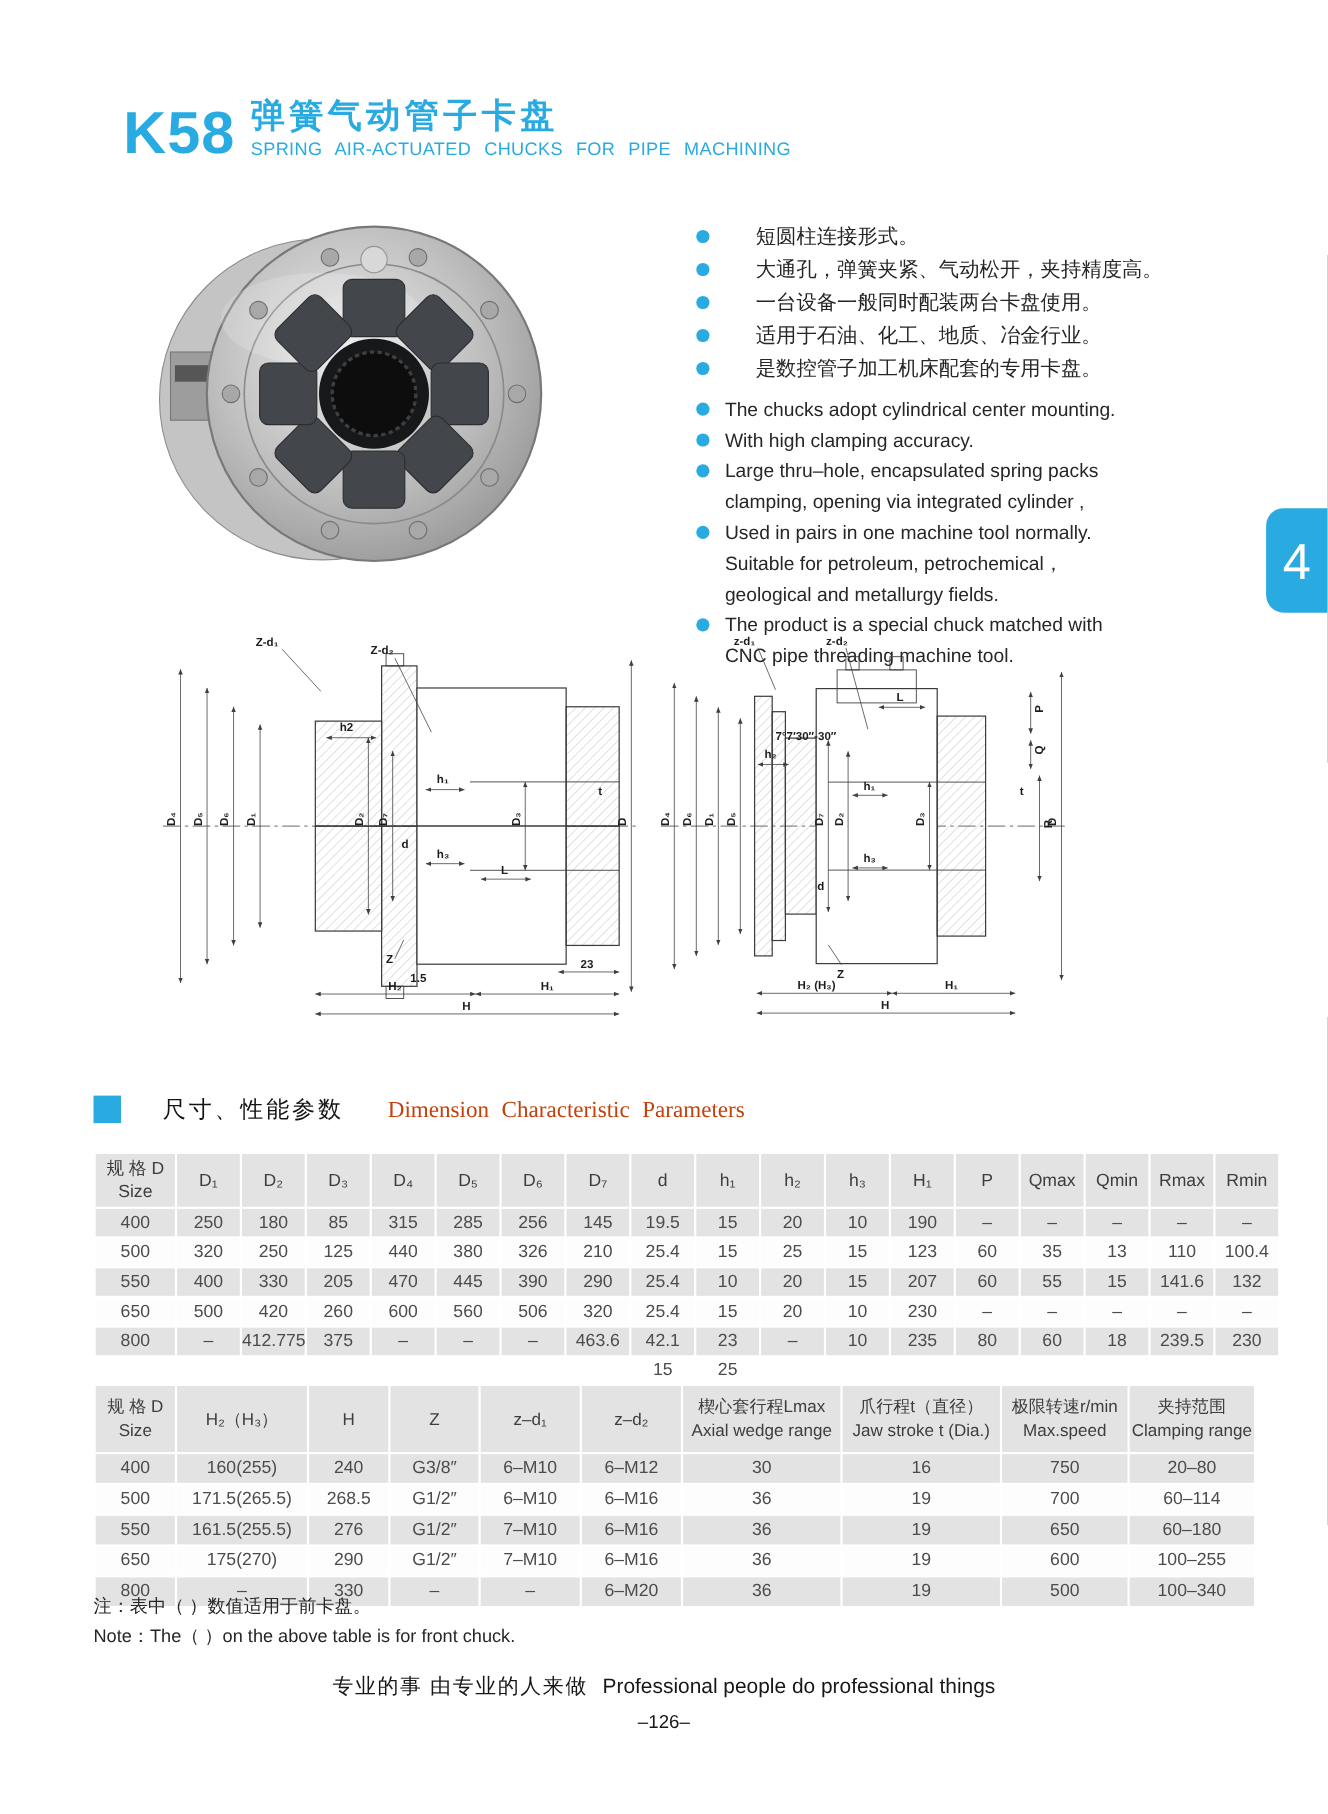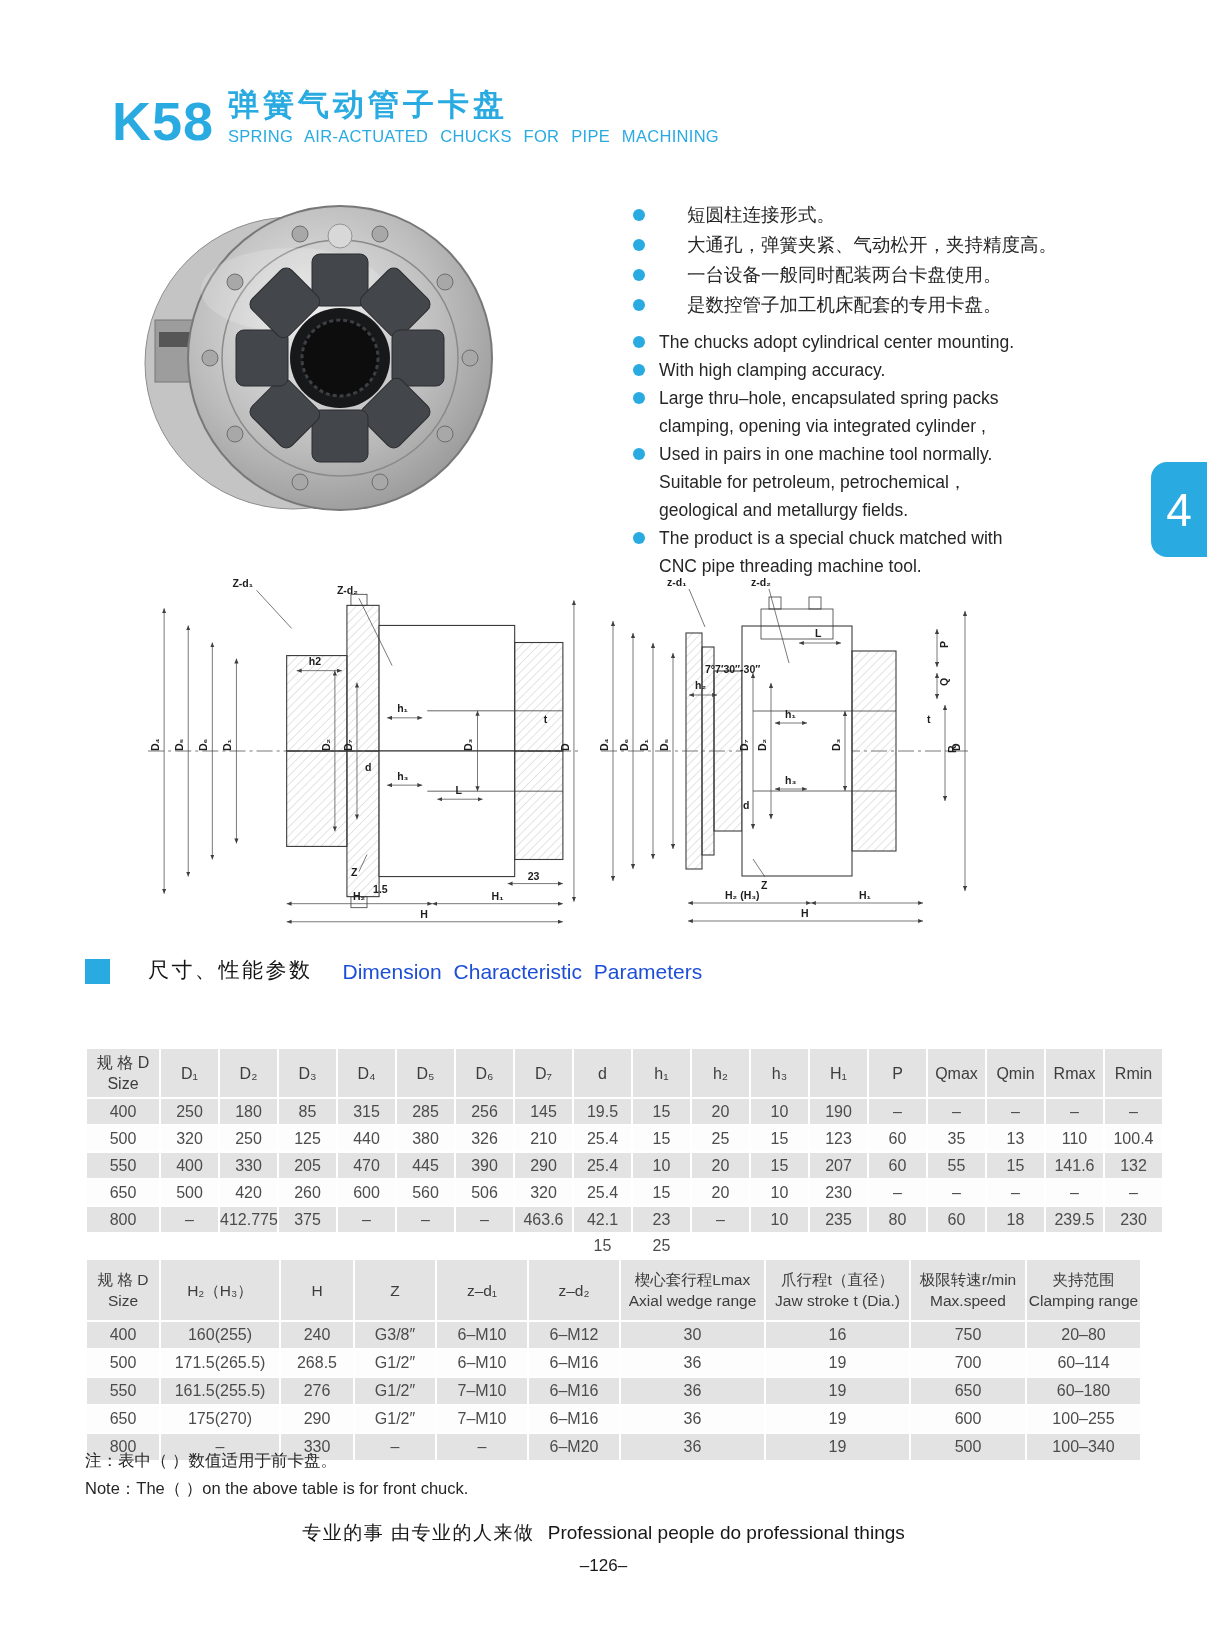--- a/index.html
+++ b/index.html
@@ -37,24 +37,24 @@
   .drawL { left:136px; top:570px; width:452px; height:362px; }
   .drawR { left:593px; top:570px; width:384px; height:362px; }
   .dlab { font-size:10.5px; font-weight:bold; fill:#1d1d1d; }
   .dim  { stroke:#3f3f3f; stroke-width:.7; fill:none; }
   .part { fill:#ffffff; stroke:#3c3c3c; stroke-width:1.1; }
   .parth{ fill:url(#hatch); fill-opacity:.55; stroke:#3c3c3c; stroke-width:1.1; }
   .cl   { stroke:#555; stroke-width:.8; stroke-dasharray:16 4 3 4; fill:none; }
   .thin { stroke:#3c3c3c; stroke-width:.8; fill:none; }
 
   
-  .sechead { left:85px; top:956px; display:flex; align-items:flex-end; }
+  .sechead { left:85px; top:994px; display:flex; align-items:center;font-family:Liberation Serif, serif; }
   .marker { width:25px; height:25px; background:var(--accent); }
   .sec-zh { margin-left:38px; font-size:21px; color:#141414; letter-spacing:2.5px; }
-  .sec-en { margin-left:30px; font-size:21px; color:#1d4ed8; word-spacing:6px; }
+  .sec-en { margin-left:40px; font-size:21px; color:#c2410c; word-spacing:6px; }
 
   
   table { border-collapse:separate; border-spacing:2px; table-layout:fixed; }
   .t1 { left:85px; top:1047px; width:1041px; font-size:16px; }
   .t2 { left:85px; top:1258px; width:1035px; font-size:16px; }
   th { font-weight:normal; color:#3d3d3d; white-space:pre-line; line-height:21px; text-align:center; vertical-align:middle; background:#e3e3e3; }
   .t1 th { height:48px; }
   .t2 th { height:60px; font-size:15.5px; }
   td { text-align:center; vertical-align:middle; color:#4c4c4c; }
   .t1 td { height:25px; }
@@ -138,20 +138,24 @@
           <span class="dot"></span>
           <span>短圆柱连接形式。</span>
         </li>
       <li>
           <span class="dot"></span>
           <span>大通孔，弹簧夹紧、气动松开，夹持精度高。</span>
         </li>
       <li>
           <span class="dot"></span>
           <span>一台设备一般同时配装两台卡盘使用。</span>
+        </li>
+      <li>
+          <span class="dot"></span>
+          <span>适用于石油、化工、地质、冶金行业。</span>
         </li>
       <li>
           <span class="dot"></span>
           <span>是数控管子加工机床配套的专用卡盘。</span>
         </li>
     </ul>
     <ul class="blist en">
       <li>
           <span class="dot"></span>
           <span class="pre">The chucks adopt cylindrical center mounting.</span>

